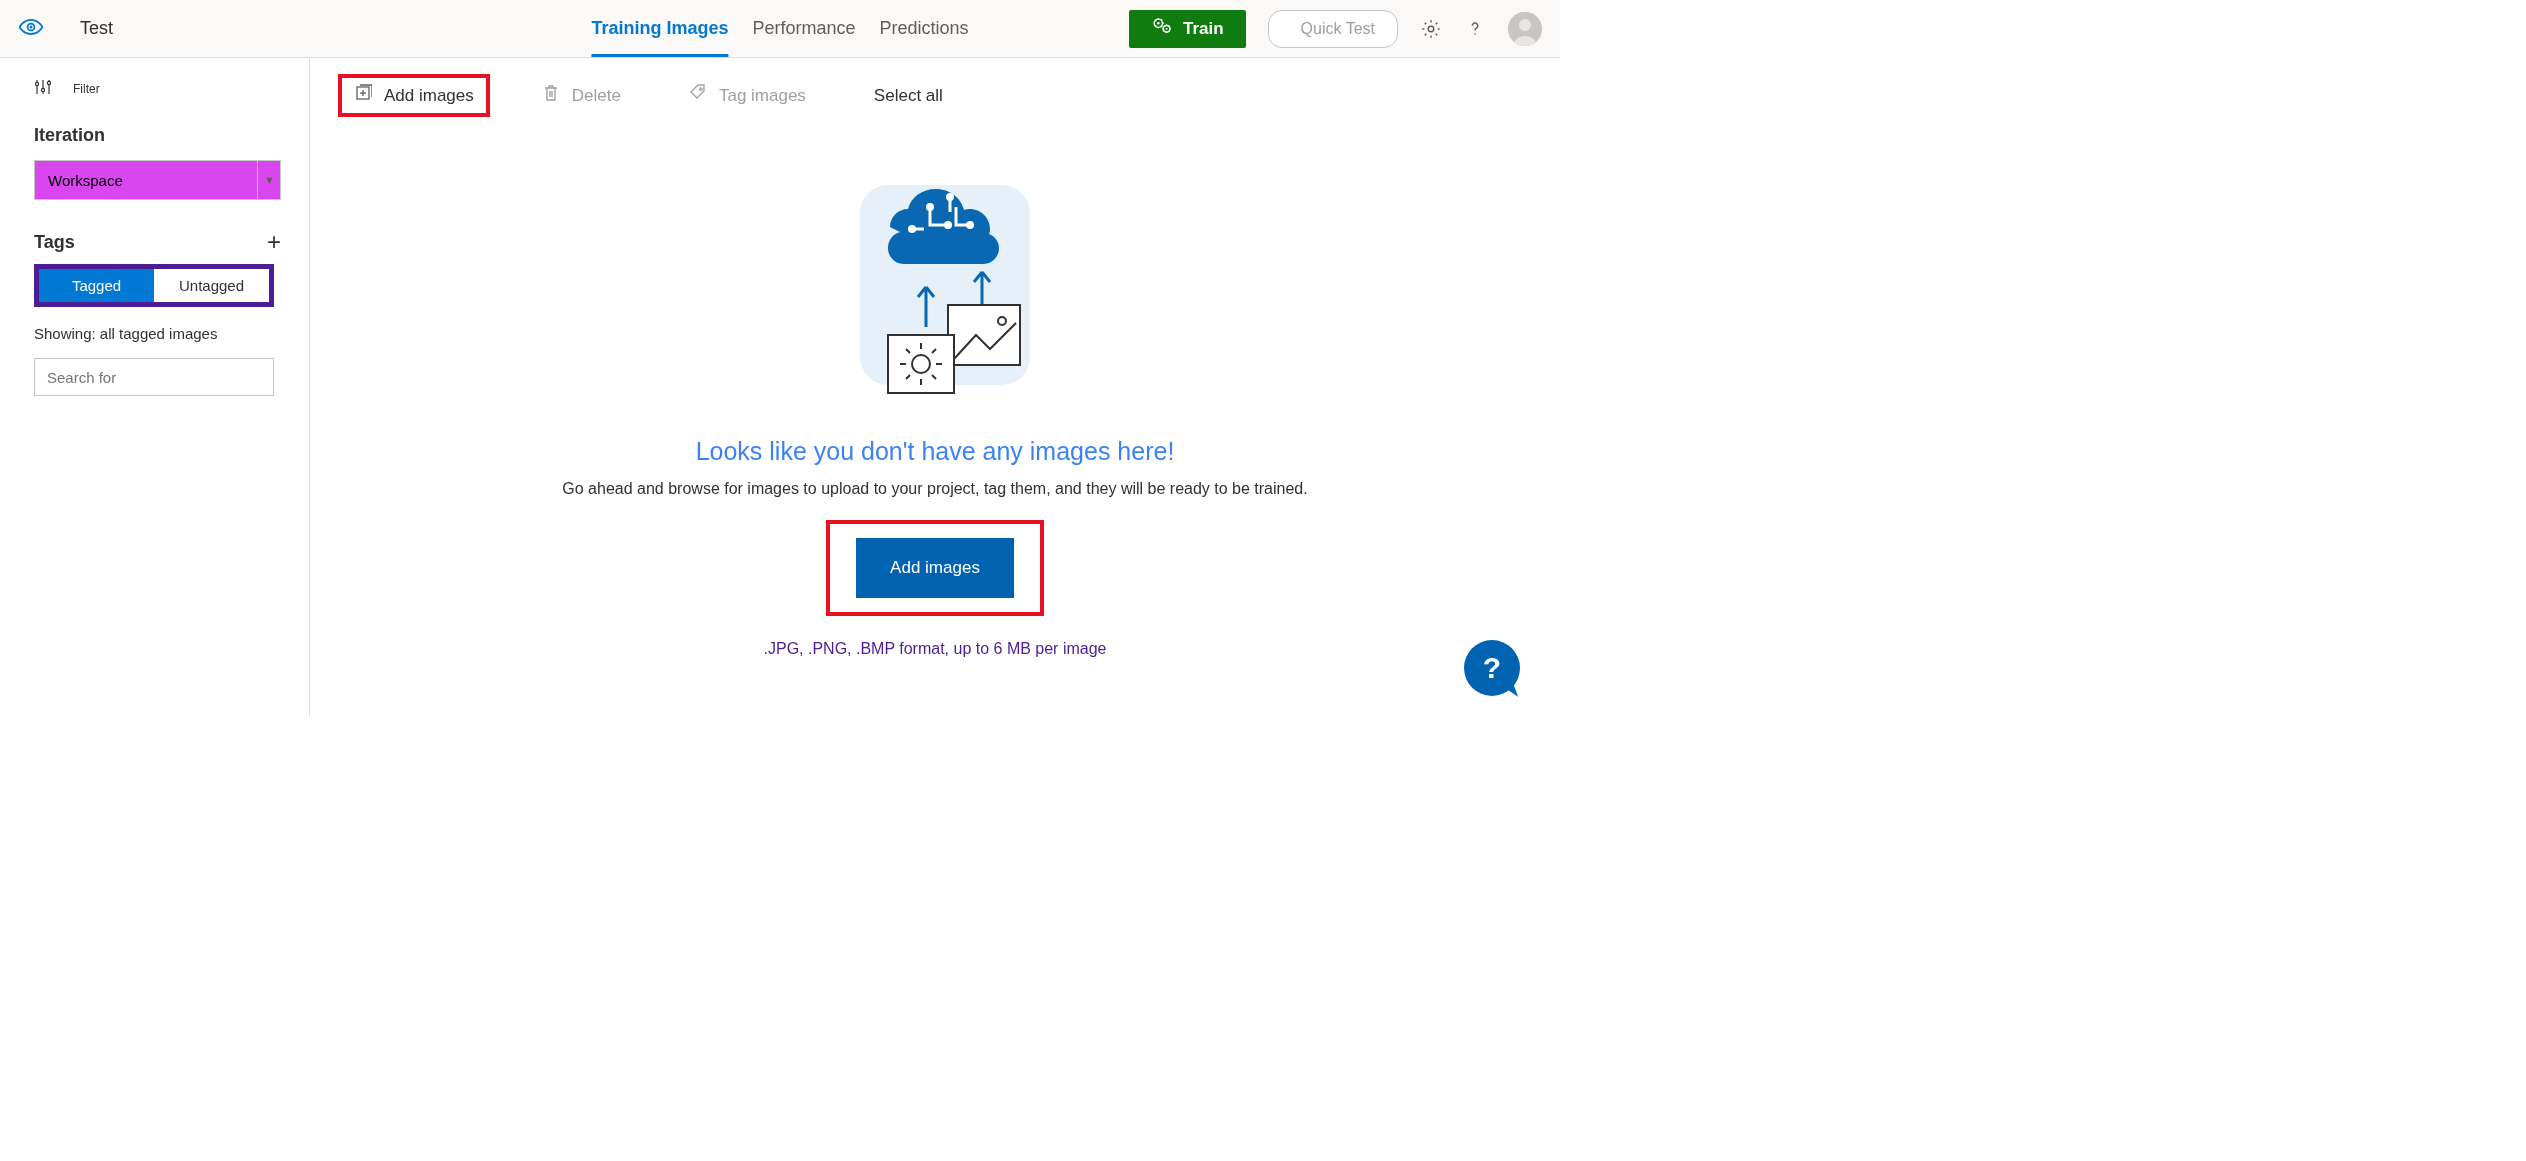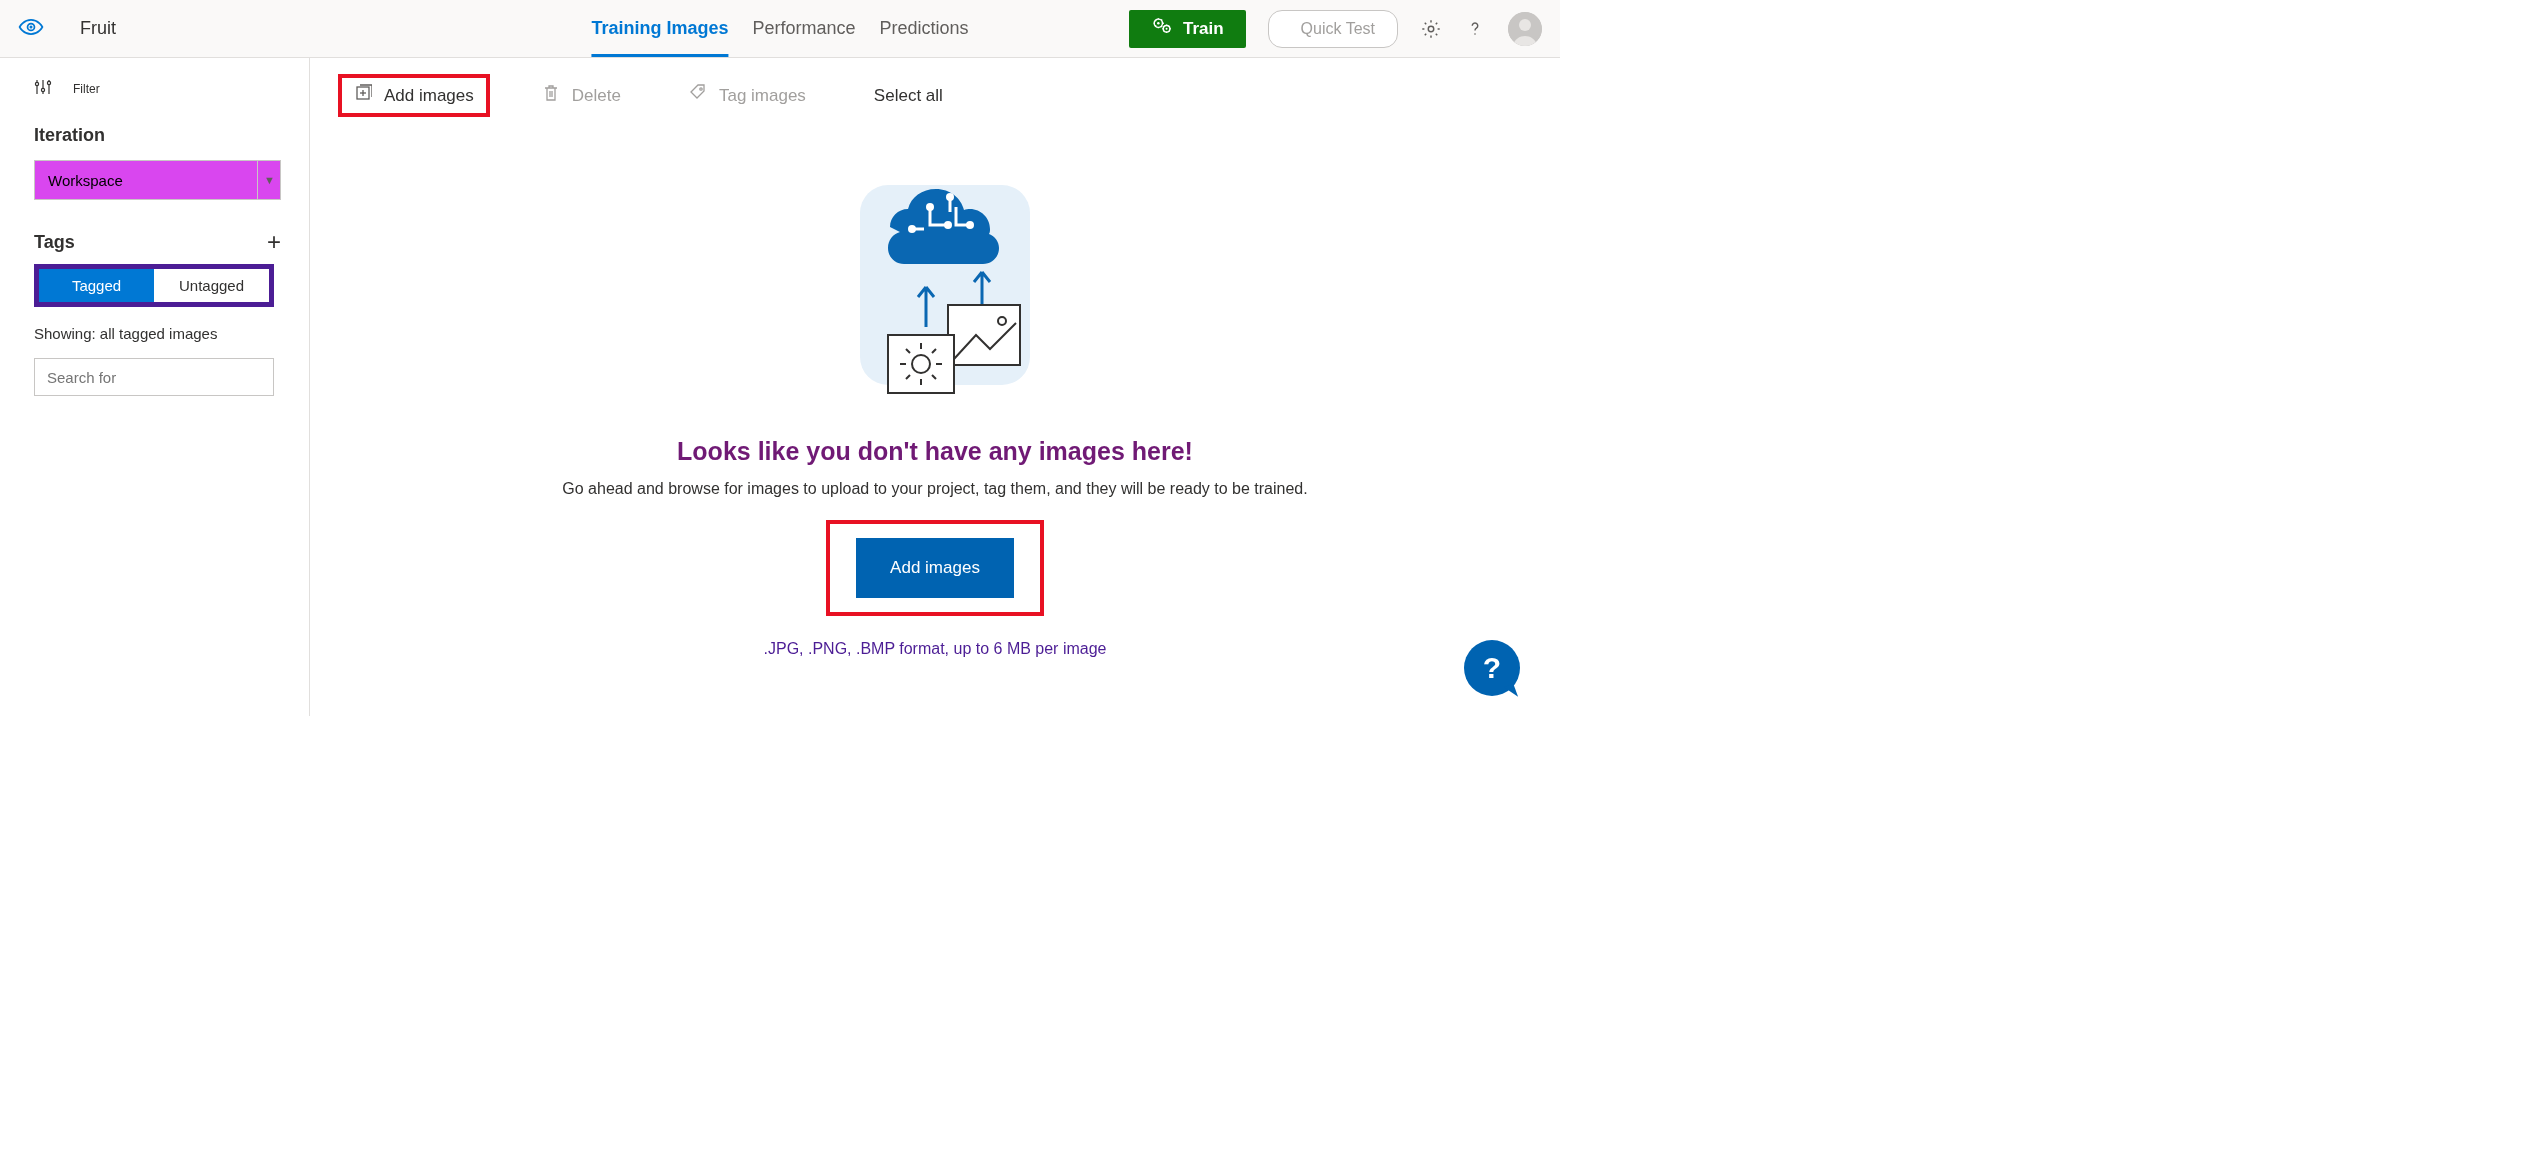--- a/index.html
+++ b/index.html
@@ -157,21 +157,21 @@
   .tool-btn.enabled svg{color:#605e5c;}
 
   .highlight-red{ outline:4px solid #e81123; outline-offset:-2px; }
 
   .empty-state{
     margin-top: 50px;
     display:flex; flex-direction:column; align-items:center;
     text-align:center;
   }
   .empty-illus{ width:210px; height:230px; margin-bottom:30px; }
-  .empty-title{ font-size:25px; font-weight:700; color:#701a75; margin-bottom:14px;}
+  .empty-title{ font-size:25px; font-weight:400; color:#3b82f6; margin-bottom:14px;}
   .empty-desc{ font-size:16px; color:#323130; margin-bottom:24px;}
   .add-images-cta{
     background:#0063b1; color:#fff; border:none;
     padding: 20px 34px; font-size:17px; cursor:pointer;
   }
   .cta-wrap{ padding:16px 28px; }
   .format-hint{ font-size:16px; color:#4c1d95; margin-top:26px;}
 
   
   .help-fab{
@@ -195,21 +195,21 @@
 
 <div class="header">
   <div class="hdr-left">
     <span class="eye-icon">
       <svg viewBox="0 0 24 24" fill="none" stroke="#0078d4" stroke-width="1.6">
         <path d="M1.5 12S5 5.5 12 5.5 22.5 12 22.5 12 19 18.5 12 18.5 1.5 12 1.5 12Z"></path>
         <circle cx="12" cy="12" r="3.2"></circle>
         <circle cx="12" cy="12" r="0.6" fill="#0078d4"></circle>
       </svg>
     </span>
-    <span class="project-name">Fruit</span>
+    <span class="project-name">Test</span>
   </div>
 
   <div class="hdr-tabs">
     <div class="hdr-tab active">Training Images</div>
     <div class="hdr-tab">Performance</div>
     <div class="hdr-tab">Predictions</div>
   </div>
 
   <div class="hdr-right">
     <button class="train-btn">

